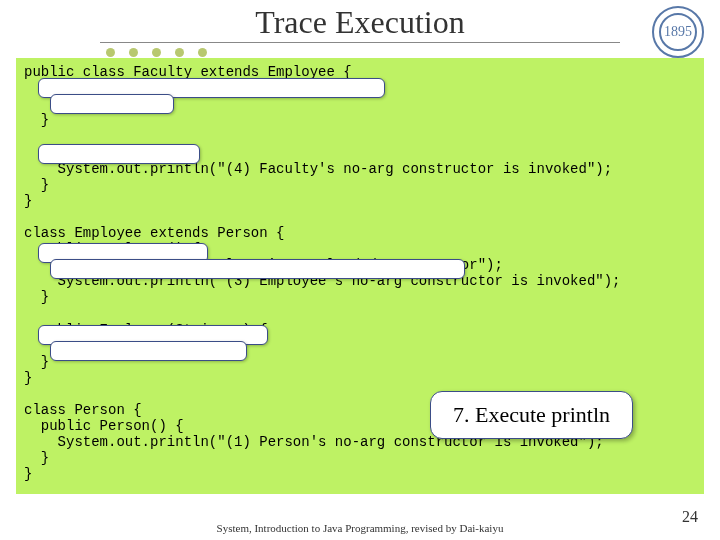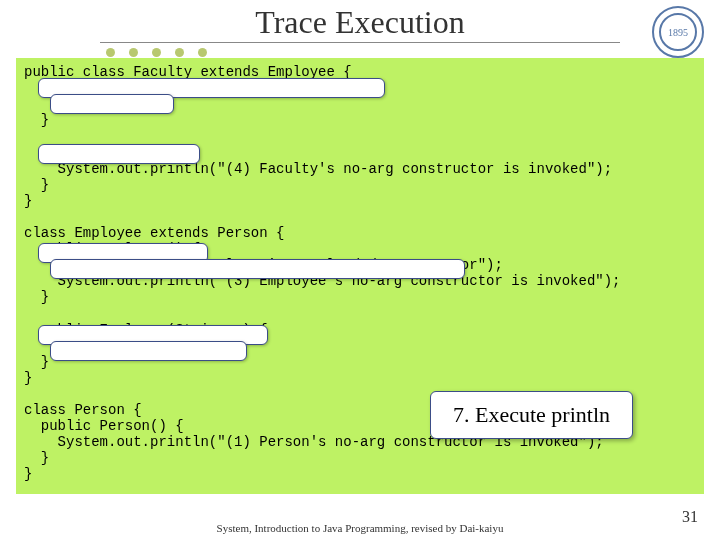--- a/index.html
+++ b/index.html
@@ -34,21 +34,21 @@
     justify-content: center;
   }
   .logo-inner {
     width: 34px;
     height: 34px;
     border: 2px solid #5878a8;
     border-radius: 50%;
     display: flex;
     align-items: center;
     justify-content: center;
-    font-size: 10px;
+    font-size: 14px;
     color: #5878a8;
   }
   .underline {
     position: absolute;
     top: 42px;
     left: 100px;
     width: 520px;
     height: 1px;
     background: #888;
   }
@@ -83,21 +83,21 @@
     position: absolute;
     background: #fff;
     border: 1.5px solid #3b4d87;
     border-radius: 6px;
     box-shadow: 1px 1px 3px rgba(0,0,0,0.25);
   }
   .callout {
     position: absolute;
     background: #fff;
     border: 1.5px solid #3b4d87;
-    border-radius: 6px;
+    border-radius: 12px;
     box-shadow: 2px 2px 4px rgba(0,0,0,0.3);
     font-family: "Times New Roman", serif;
     font-size: 22px;
     text-align: center;
     padding: 10px 22px;
   }
   .footer {
     position: absolute;
     bottom: 6px;
     left: 0;
@@ -162,13 +162,13 @@
 <div class="hl" style="top:94px; left:50px; width:122px; height:18px;"></div>
 <div class="hl" style="top:144px; left:38px; width:160px; height:18px;"></div>
 <div class="hl" style="top:243px; left:38px; width:168px; height:18px;"></div>
 <div class="hl" style="top:259px; left:50px; width:413px; height:18px;"></div>
 <div class="hl" style="top:325px; left:38px; width:228px; height:18px;"></div>
 <div class="hl" style="top:341px; left:50px; width:195px; height:18px;"></div>
 
 <div class="callout" style="top:391px; left:430px;">7. Execute println</div>
 
 <div class="footer">System, Introduction to Java Programming, revised by Dai-kaiyu</div>
-<div class="pagenum">31</div>
+<div class="pagenum">24</div>
 
 </body></html>

